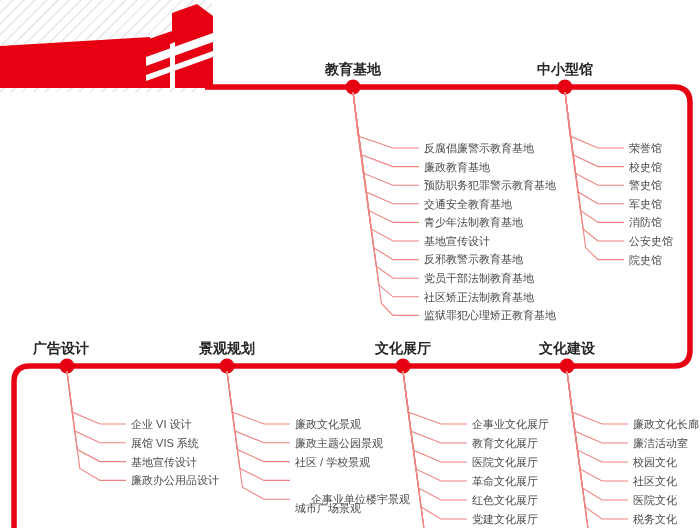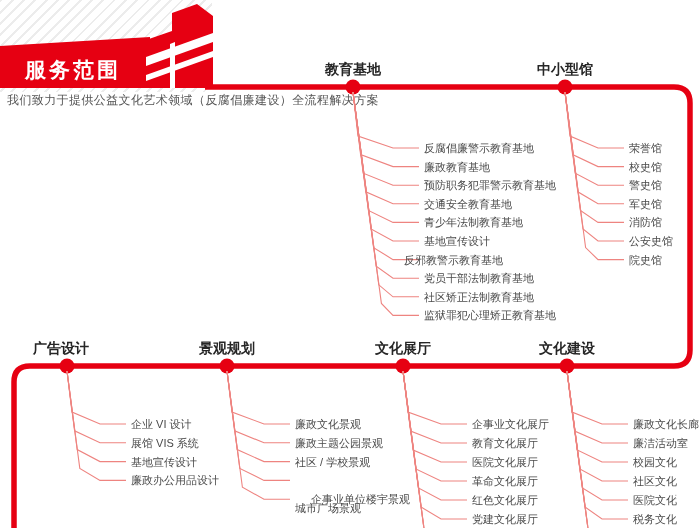--- a/index.html
+++ b/index.html
@@ -43,23 +43,21 @@
   <svg class="banner-svg" width="220" height="92" viewBox="0 0 220 92">
     <polygon points="0,46 150,37 150,88 0,88" fill="#e60012"></polygon>
     <g>
       <path d="M146,40 L172,31 L172,13 L197,4 L213,16 L213,88 L146,88 Z" fill="#e60012"></path>
       <path d="M146,57 L213,33 L213,42 L146,66 Z" fill="#ffffff"></path>
       <path d="M146,75 L213,51 L213,57 L146,81 Z" fill="#ffffff"></path>
       <path d="M170,44 L175,42 L175,88 L170,88 Z" fill="#ffffff"></path>
     </g>
   </svg>
 
-  <div class="banner-title">服务范围</div>
 
-  <div class="tagline">我们致力于提供公益文化艺术领域（反腐倡廉建设）全流程解决方案</div>
 
   <svg id="diagram-svg" class="diagram-svg" width="700" height="528" viewBox="0 0 700 528">
       <path d="M 205 87 H 674 Q 690 87 690 103 V 350 Q 690 366 674 366 H 30 Q 14 366 14 382 V 534" fill="none" stroke="#e60012" stroke-width="5.5"></path>
       <circle cx="353" cy="87" r="7.5" fill="#e60012"></circle>
       <path d="M 353 92 L 358 136 L 393 148 L 419 148" fill="none" stroke="#ee8480" stroke-width="1.1"></path>
       <path d="M 353 92 L 360.6 154.6 L 393 166.6 L 419 166.6" fill="none" stroke="#ee8480" stroke-width="1.1"></path>
       <path d="M 353 92 L 363.2 173.2 L 393 185.2 L 419 185.2" fill="none" stroke="#ee8480" stroke-width="1.1"></path>
       <path d="M 353 92 L 365.8 191.8 L 393 203.8 L 419 203.8" fill="none" stroke="#ee8480" stroke-width="1.1"></path>
       <path d="M 353 92 L 368.4 210.4 L 393 222.4 L 419 222.4" fill="none" stroke="#ee8480" stroke-width="1.1"></path>
       <path d="M 353 92 L 371 229 L 393 241 L 419 241" fill="none" stroke="#ee8480" stroke-width="1.1"></path>
@@ -109,21 +107,21 @@
     </svg>
 
   <div id="label-layer">
       <div class="category-title" style="left: 353px; top: 61px;">教育基地</div>
       <div class="tree-item-label" style="left: 424px; top: 141px;">反腐倡廉警示教育基地</div>
       <div class="tree-item-label" style="left: 424px; top: 159.6px;">廉政教育基地</div>
       <div class="tree-item-label" style="left: 424px; top: 178.2px; text-align: center;">预防职务犯罪警示教育基地</div>
       <div class="tree-item-label" style="left: 424px; top: 196.8px;">交通安全教育基地</div>
       <div class="tree-item-label" style="left: 424px; top: 215.4px;">青少年法制教育基地</div>
       <div class="tree-item-label" style="left: 424px; top: 234px;">基地宣传设计</div>
-      <div class="tree-item-label" style="left: 404px; top: 252.6px;">反邪教警示教育基地</div>
+      <div class="tree-item-label" style="left: 424px; top: 252.6px; font-family: Liberation Mono, monospace;">反邪教警示教育基地</div>
       <div class="tree-item-label" style="left: 424px; top: 271.2px;">党员干部法制教育基地</div>
       <div class="tree-item-label" style="left: 424px; top: 289.8px;">社区矫正法制教育基地</div>
       <div class="tree-item-label" style="left: 424px; top: 308.4px;">监狱罪犯心理矫正教育基地</div>
       <div class="category-title" style="left: 565px; top: 61px;">中小型馆</div>
       <div class="tree-item-label" style="left: 629px; top: 141px;">荣誉馆</div>
       <div class="tree-item-label" style="left: 629px; top: 159.6px; text-align: center;">校史馆</div>
       <div class="tree-item-label" style="left: 629px; top: 178.2px;">警史馆</div>
       <div class="tree-item-label" style="left: 629px; top: 196.8px;">军史馆</div>
       <div class="tree-item-label" style="left: 629px; top: 215.4px;">消防馆</div>
       <div class="tree-item-label" style="left: 629px; top: 234px;">公安史馆</div>

